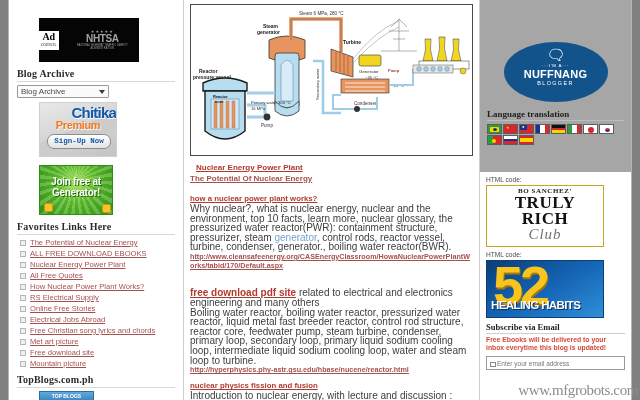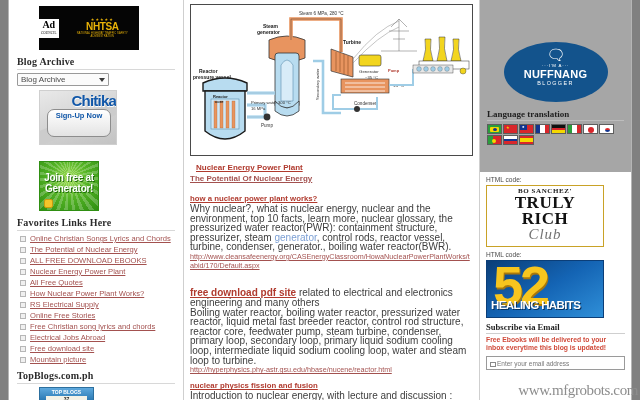--- a/index.html
+++ b/index.html
@@ -23,21 +23,21 @@
     background: #ffffff;
     display: flex;
     border-left: 1px solid #b5b5b5;
     border-right: 1px solid #b5b5b5;
   }
   
   #left-col {
     width: 175px;
     flex: 0 0 175px;
     background: #ffffff;
-    padding: 4px 8px 0 8px;
+    padding: 16px 8px 0 8px;
     border-right: 1px solid #cfcfcf;
     overflow: hidden;
   }
   .side-head {
     font-family: "Liberation Serif", serif;
     font-weight: bold;
     font-size: 10px;
     color: #2b2b2b;
     letter-spacing: .2px;
     padding-bottom: 2px;
@@ -55,21 +55,21 @@
   .ad-badge {
     font-family: "Liberation Serif", serif;
     background: #fff; color: #000;
     font-size: 10px; font-weight: bold;
     line-height: 9px;
     padding: 1px 2px 0 2px;
     text-align: center;
   }
   .ad-badge small { display:block; font-size:3.2px; letter-spacing:.2px; font-weight:normal; }
   .nhtsa {
-    color: #eab308; text-align: center;
+    color: #a3a3a3; text-align: center;
     font-family: "Liberation Sans", sans-serif;
   }
   .nhtsa .stars { font-size: 4px; letter-spacing: 1px; line-height: 4px; }
   .nhtsa .nm { font-size: 10px; font-weight: bold; letter-spacing: -.4px; line-height: 10px; }
   .nhtsa .sub { font-size: 2.6px; letter-spacing: .1px; }
 
   
   .archive-select {
     width: 92px; height: 13px;
     font-size: 8px;
@@ -111,30 +111,30 @@
     margin-top: 2px; text-shadow: .5px .5px 0 #fff;
   }
   .chitika .c2 {
     position: relative;
     color: #ef7a21; font-weight: bold; font-size: 11px;
     letter-spacing: -.4px; text-align: center; line-height: 11px;
     text-shadow: .5px .5px 0 #fff;
   }
   .chitika .btn {
     position: absolute; left: 7px; bottom: 7px;
-    width: 64px; height: 28px;
+    width: 64px; height: 15px;
     background: linear-gradient(#ffffff,#e3e3e3);
     border: 1px solid #8d8d8d; border-radius: 7px;
     color: #1157a8; font-weight: bold; font-size: 7.5px;
-    text-align: center; line-height: 12px;
+    text-align: center; line-height: 12px; font-family: Liberation Mono, monospace;
   }
   
   .cashcrate {
-    width: 60px; height: 50px;
-    margin: 16px 0 0 22px;
+    width: 74px; height: 50px;
+    margin: 8px 0 0 22px;
     position: relative; overflow: hidden;
     background: radial-gradient(circle at 50% 35%, #a5e05a 0%, #53b324 45%, #2f8f12 100%);
     border: 1px solid #2f8f12;
   }
   .cashcrate .rays {
     position:absolute; inset:0;
     background: repeating-conic-gradient(from 0deg at 50% 30%,
        rgba(255,255,255,.22) 0deg 6deg, rgba(255,255,255,0) 6deg 13deg);
   }
   .cashcrate .t {
@@ -208,21 +208,21 @@
   .body-text {
     font-size: 10px;
     line-height: 9.6px;
     color: #3d3d3d;
     margin: 0;
   }
   .body-text .hl { color: #7b9fd4; }
   .url-link {
     font-size: 7.2px; line-height: 9.2px;
     color: #a3514f; text-decoration: underline;
-    word-break: break-all; display: block;
+    word-break: break-all; display: block; font-weight: bold;
   }
   .inline-strong {
     color: #b03a2e; font-weight: bold; text-decoration: underline;
   }
 
   
   .diagram {
     width: 100%; height: 152px;
     border: 1px solid #4a4a4a;
     background: #ffffff;
@@ -393,30 +393,30 @@
         <div class="t">
           <span>Join free at</span><br>
           <span>Generator!</span>
         </div>
         <div class="coin"></div>
         <div class="coin coin2"></div>
       </div>
 
       <div class="side-head">Favorites Links Here</div>
       <ul class="links">
-        <li><a href="#">Online Christian Songs Lyrics and Chords</a></li>
         <li><a href="#">The Potential of Nuclear Energy</a></li>
         <li><a href="#">ALL FREE DOWNLOAD EBOOKS</a></li>
         <li><a href="#">Nuclear Energy Power Plant</a></li>
         <li><a href="#">All Free Quotes</a></li>
         <li><a href="#">How Nuclear Power Plant Works?</a></li>
         <li><a href="#">RS Electrical Supply</a></li>
         <li><a href="#">Online Free Stories</a></li>
+        <li><a href="#">Electrical Jobs Abroad</a></li>
         <li><a href="#">Free Christian song lyrics and chords</a></li>
-        <li><a href="#">Electrical Jobs Abroad</a></li>
+        <li><a href="#">Met art picture</a></li>
         <li><a href="#">Free download site</a></li>
         <li><a href="#">Mountain picture</a></li>
       </ul>
 
       <div class="side-head">TopBlogs.com.ph</div>
       <div class="topblogs">
         <div>TOP BLOGS</div>
         <div class="cnt">37</div>
       </div>
 

